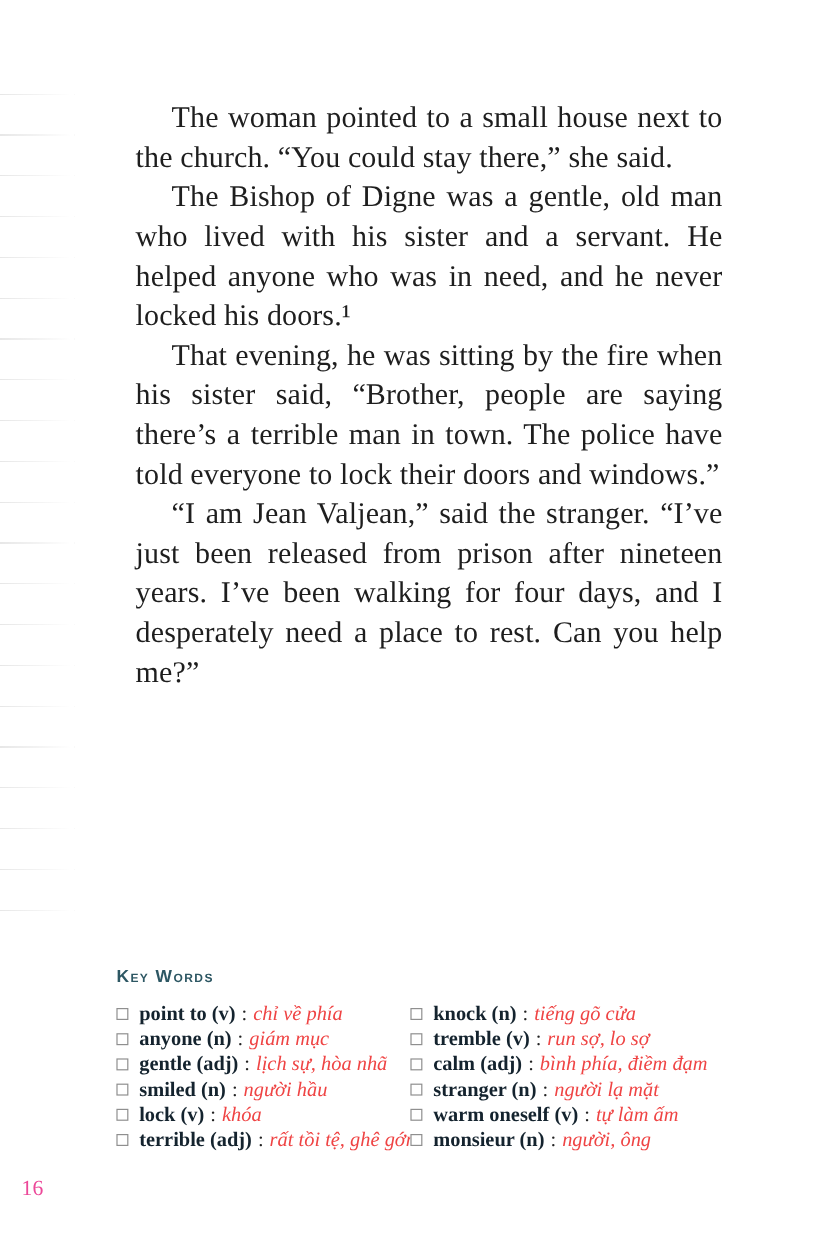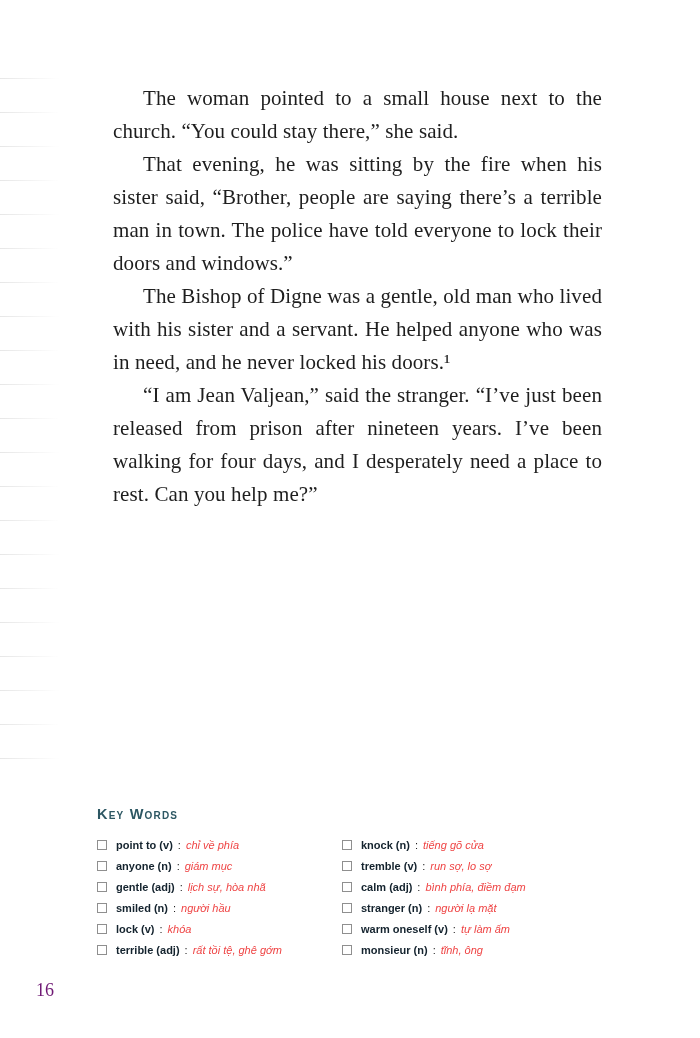--- a/index.html
+++ b/index.html
@@ -31,21 +31,21 @@
 
   .content {
     position: absolute;
     left: 113px;
     top: 82px;
     width: 489px;
   }
 
   .content p {
     margin: 0;
-    font-size: 21px;
+    font-size: 25px;
     line-height: 33px;
     text-align: justify;
     text-indent: 30px;
     letter-spacing: 0.1px;
   }
 
   .keywords {
     position: absolute;
     left: 97px;
     top: 806px;
@@ -71,22 +71,22 @@
     margin: 0;
     padding: 0;
   }
   .kw-col.left  { width: 245px; flex: none; }
   .kw-col.right { flex: 1; }
 
   .kw-item {
     display: flex;
     align-items: center;
     margin-bottom: 7px;
-    font-family: Liberation Sans, sans-serif;
-    font-size: 11px;
+    font-family: Liberation Serif, serif;
+    font-size: 17px;
     line-height: 14px;
     color: #222;
     white-space: nowrap;
   }
 
   .kw-box {
     flex: none;
     width: 8px;
     height: 8px;
     border: 1px solid #8f8f8f;
@@ -105,35 +105,35 @@
     color: #222;
   }
 
   .kw-def {
     font-style: italic;
     color: #ef4444;
   }
 
   .page-number {
     position: absolute;
-    left: 36px;
+    left: 18px;
     top: 980px;
     font-size: 18px;
-    color: #701a75;
+    color: #ec4899;
   }
 </style>
 </head>
 <body>
 
 <div class="edge-lines"></div>
 
 <main class="content">
   <p>The woman pointed to a small house next to the church.  “You could stay there,” she said.</p>
+  <p>The Bishop of Digne was a gentle, old man who lived with his sister and a servant.  He helped anyone who was in need, and he never locked his doors.¹</p>
   <p>That evening, he was sitting by the fire when his sister said, “Brother, people are saying there’s a terrible man in town.  The police have told everyone to lock their doors and windows.”</p>
-  <p>The Bishop of Digne was a gentle, old man who lived with his sister and a servant.  He helped anyone who was in need, and he never locked his doors.¹</p>
   <p>“I am Jean Valjean,” said the stranger.  “I’ve just been released from prison after nineteen years.  I’ve been walking for four days, and I desperately need a place to rest.  Can you help me?”</p>
 </main>
 
 <section class="keywords">
   <h2 class="kw-heading">Key Words</h2>
   <div class="kw-columns">
 
     <ul class="kw-col left">
       <li class="kw-item">
         <span class="kw-box"></span>
@@ -201,20 +201,20 @@
       <li class="kw-item">
         <span class="kw-box"></span>
         <span class="kw-term">warm oneself (v)</span>
         <span class="kw-sep">:</span>
         <span class="kw-def">tự làm ấm</span>
       </li>
       <li class="kw-item">
         <span class="kw-box"></span>
         <span class="kw-term">monsieur (n)</span>
         <span class="kw-sep">:</span>
-        <span class="kw-def">tĩnh, ông</span>
+        <span class="kw-def">người, ông</span>
       </li>
     </ul>
 
   </div>
 </section>
 
 <div class="page-number">16</div>
 
 </body></html>

